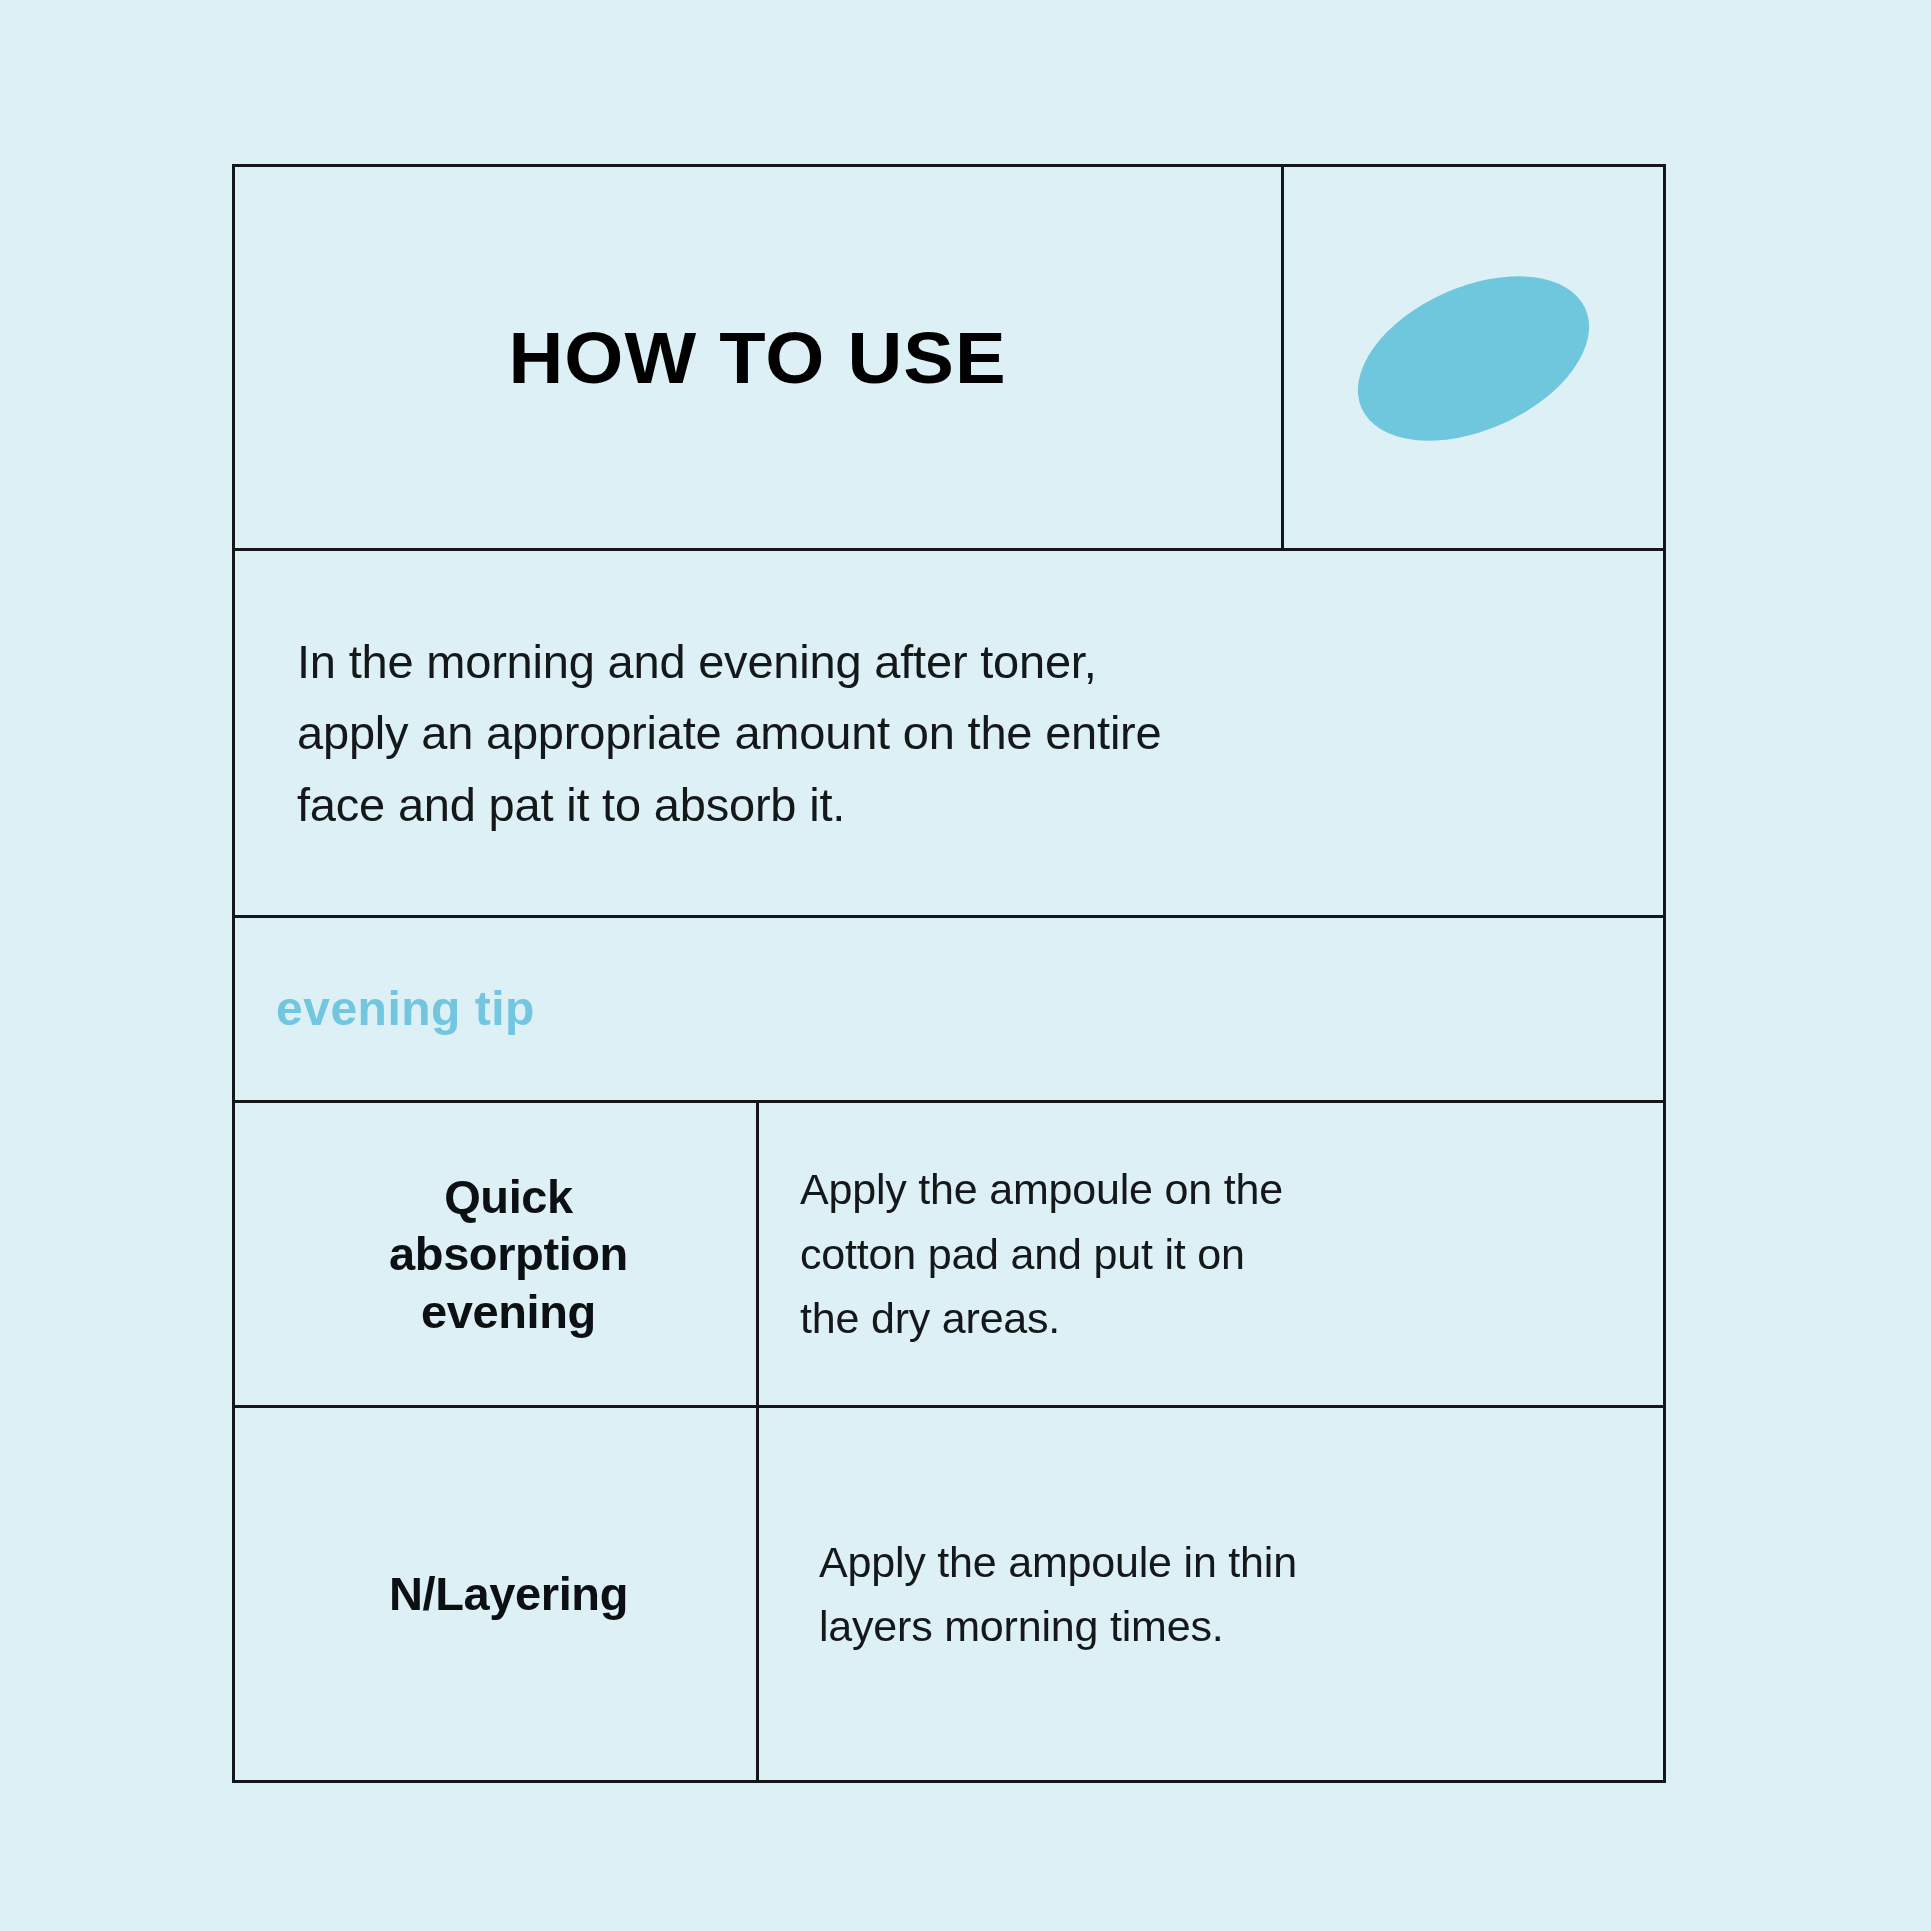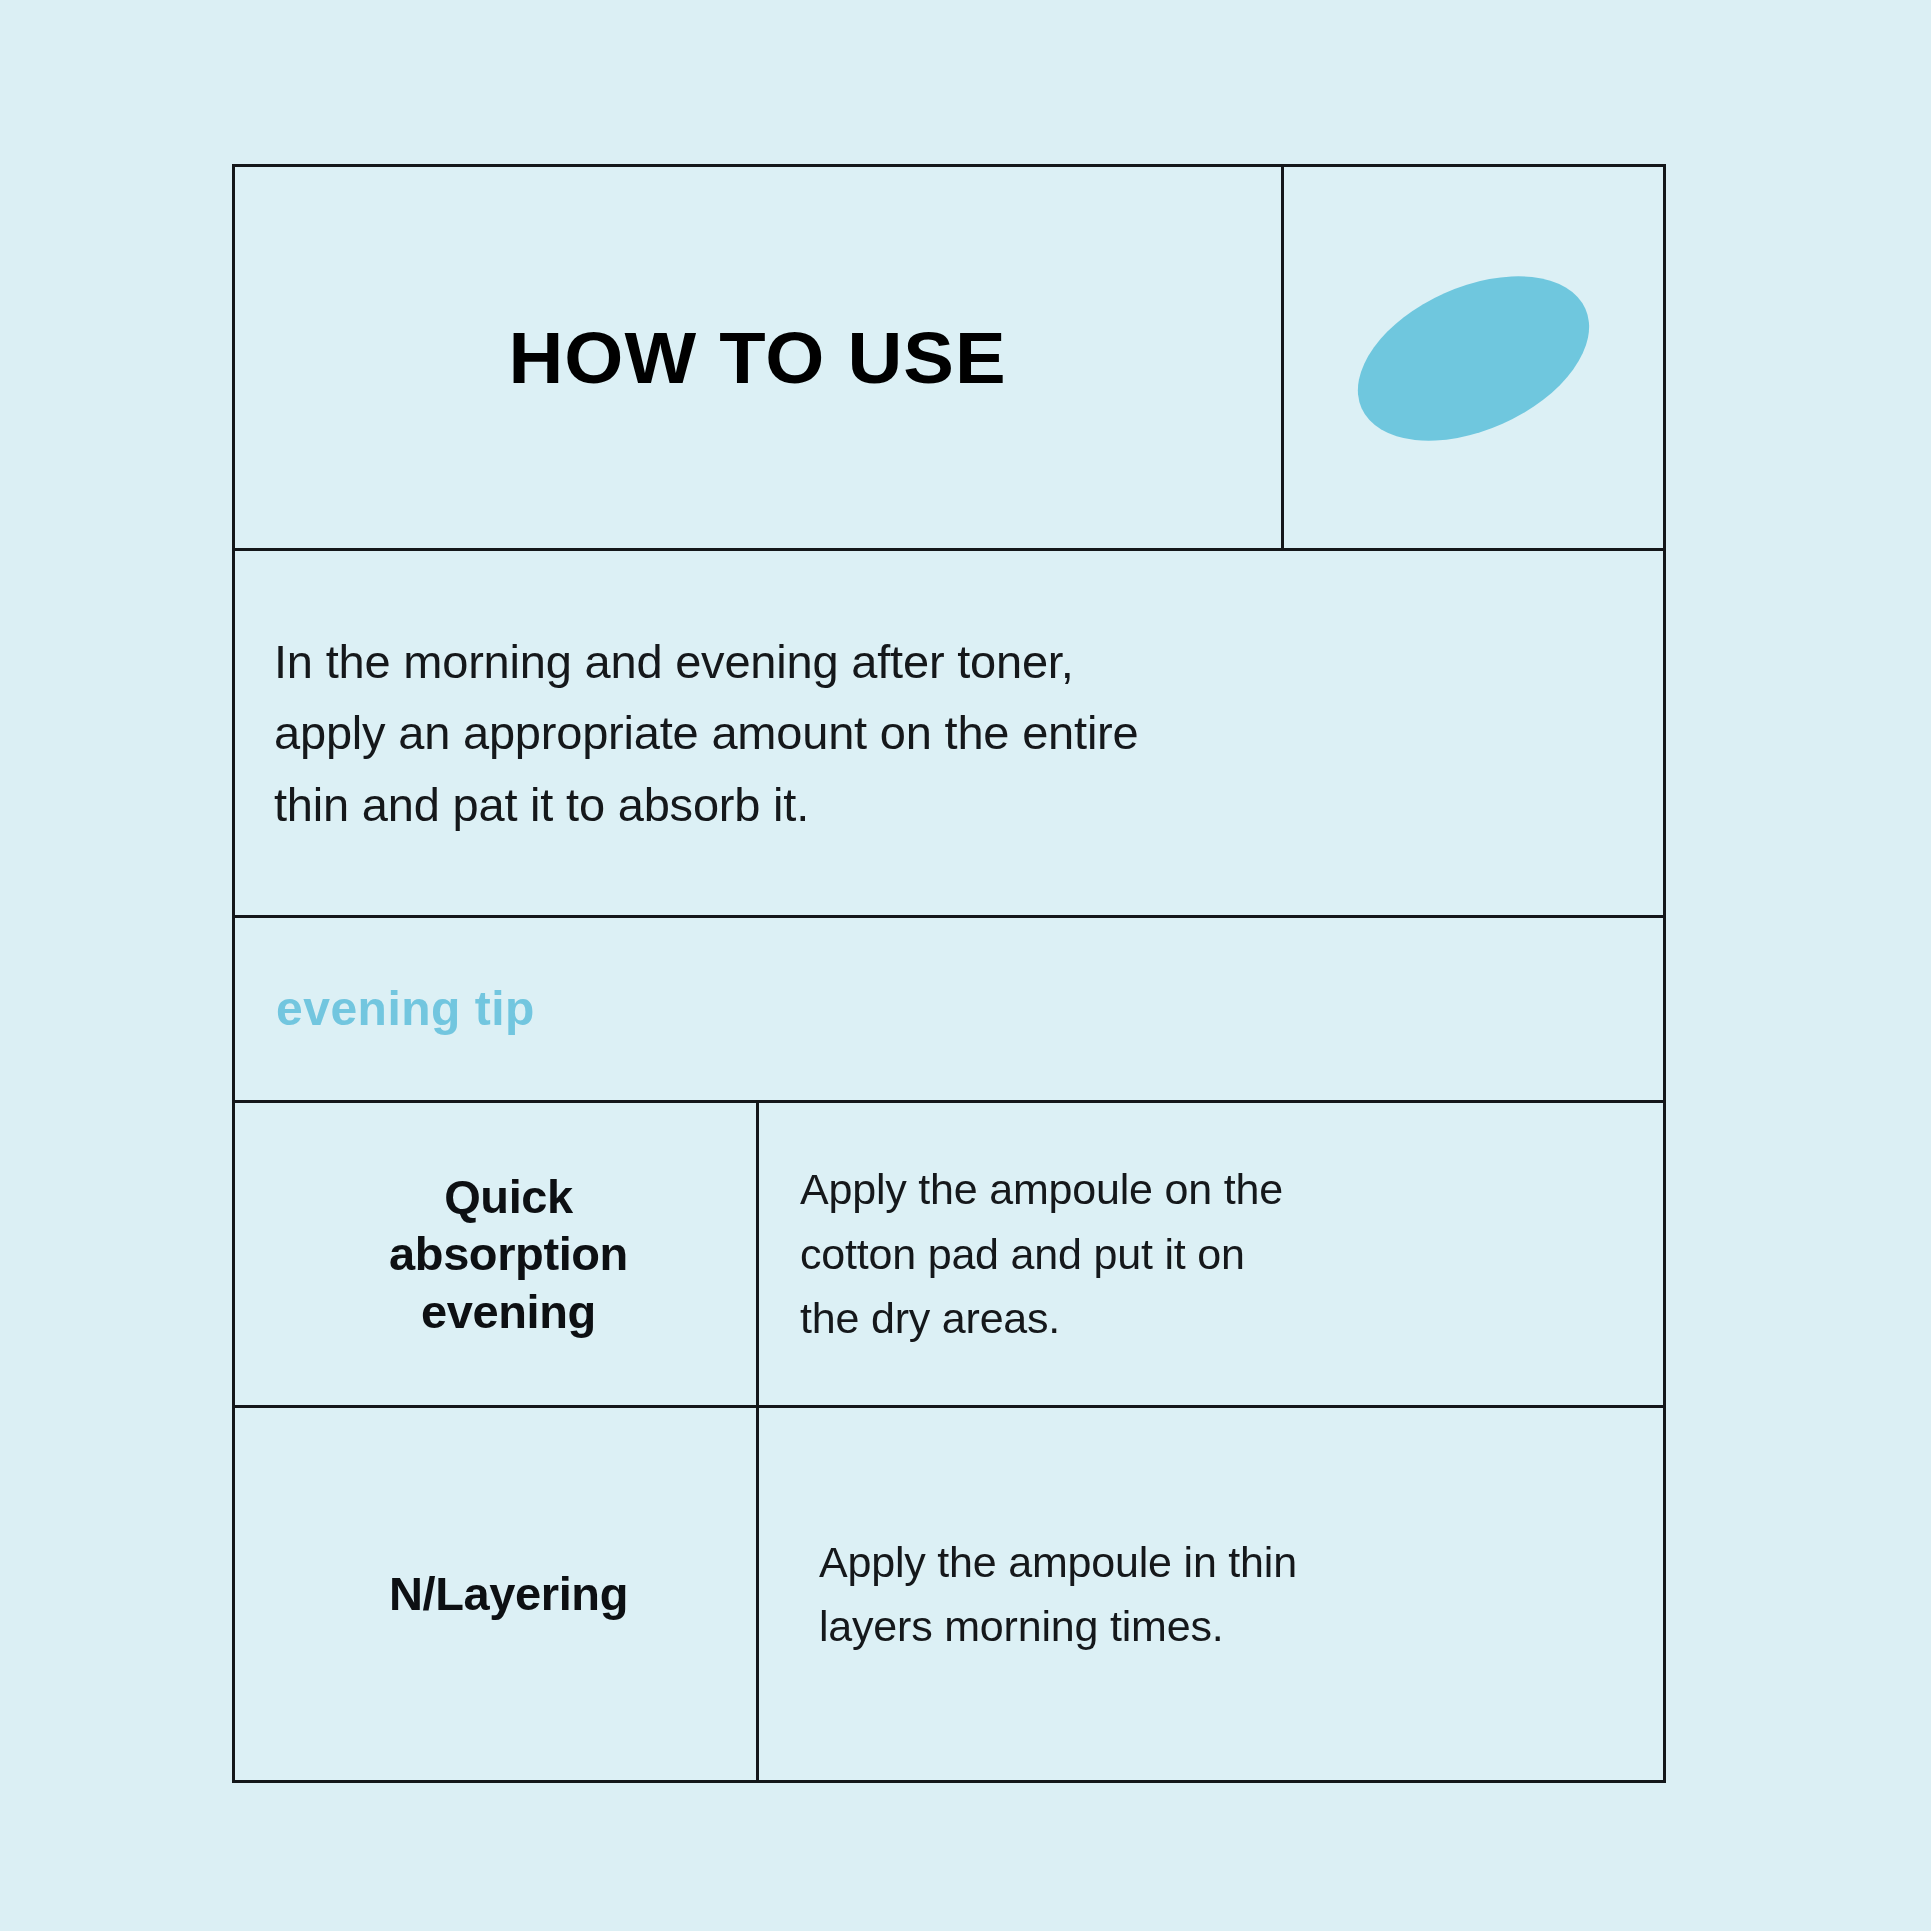--- a/index.html
+++ b/index.html
@@ -80,21 +80,21 @@
     transform: rotate(-24deg);
   }
 
   
   .desc-row {
     flex: 0 0 367px;
     box-sizing: border-box;
     border-bottom: 3.9px solid #14171a;
     display: flex;
     align-items: center;
-    padding-left: 39px;
+    padding-left: 62px;
     padding-right: 39px;
   }
   .desc-text {
     font-family: "Liberation Sans", sans-serif;
     font-size: 47px;
     line-height: 1.52;
     color: #15181b;
     font-weight: 400;
     letter-spacing: -0.2px;
     max-width: 966px;
@@ -180,21 +180,21 @@
       </div>
       <div class="header-shape-cell">
         <div class="blob"></div>
       </div>
     </div>
 
     <div class="desc-row">
       <div class="desc-text">
         <div>In the morning and evening after toner,</div>
         <div>apply an appropriate amount on the entire</div>
-        <div>thin and pat it to absorb it.</div>
+        <div>face and pat it to absorb it.</div>
       </div>
     </div>
 
     <div class="tip-row">
       <div class="tip-text">evening tip</div>
     </div>
 
     <div class="tip-table-row row-first">
       <div class="tip-label-cell">
         <div class="tip-label">

